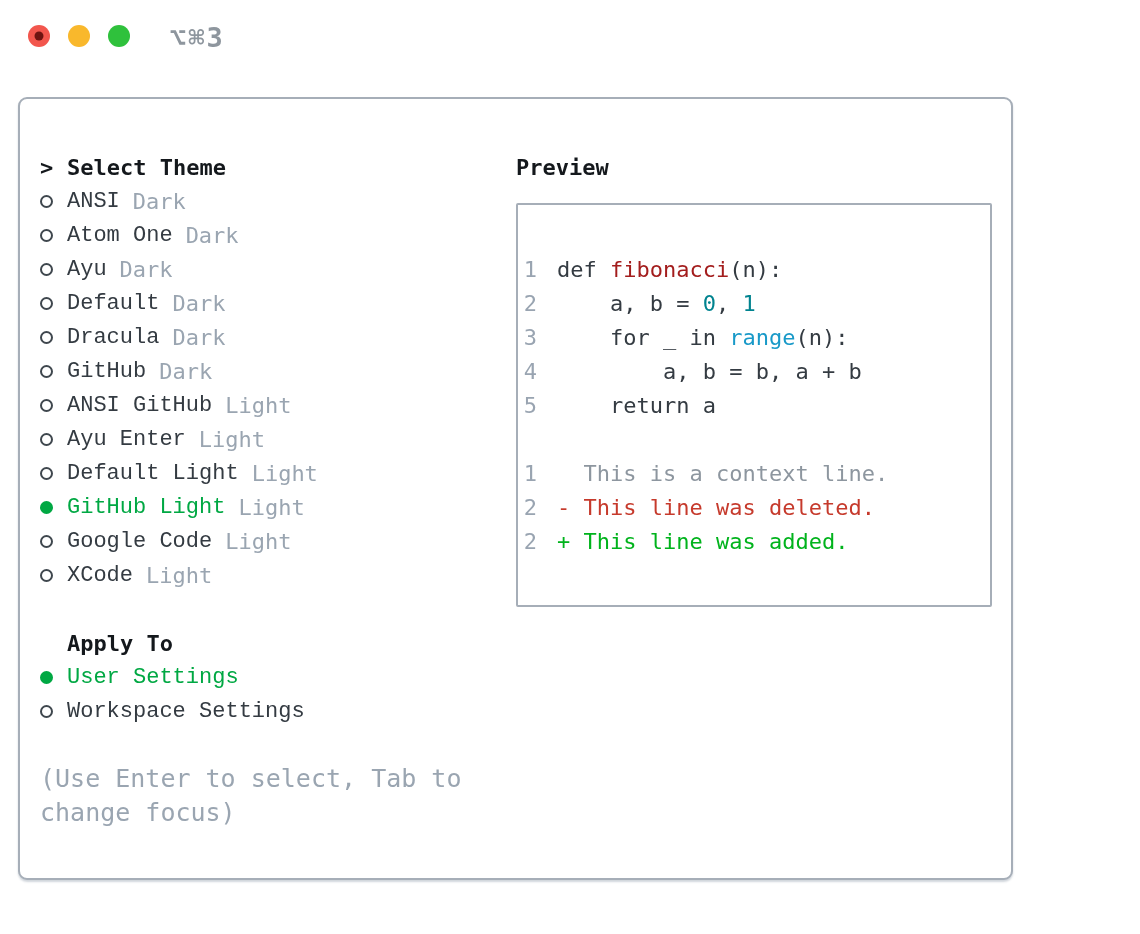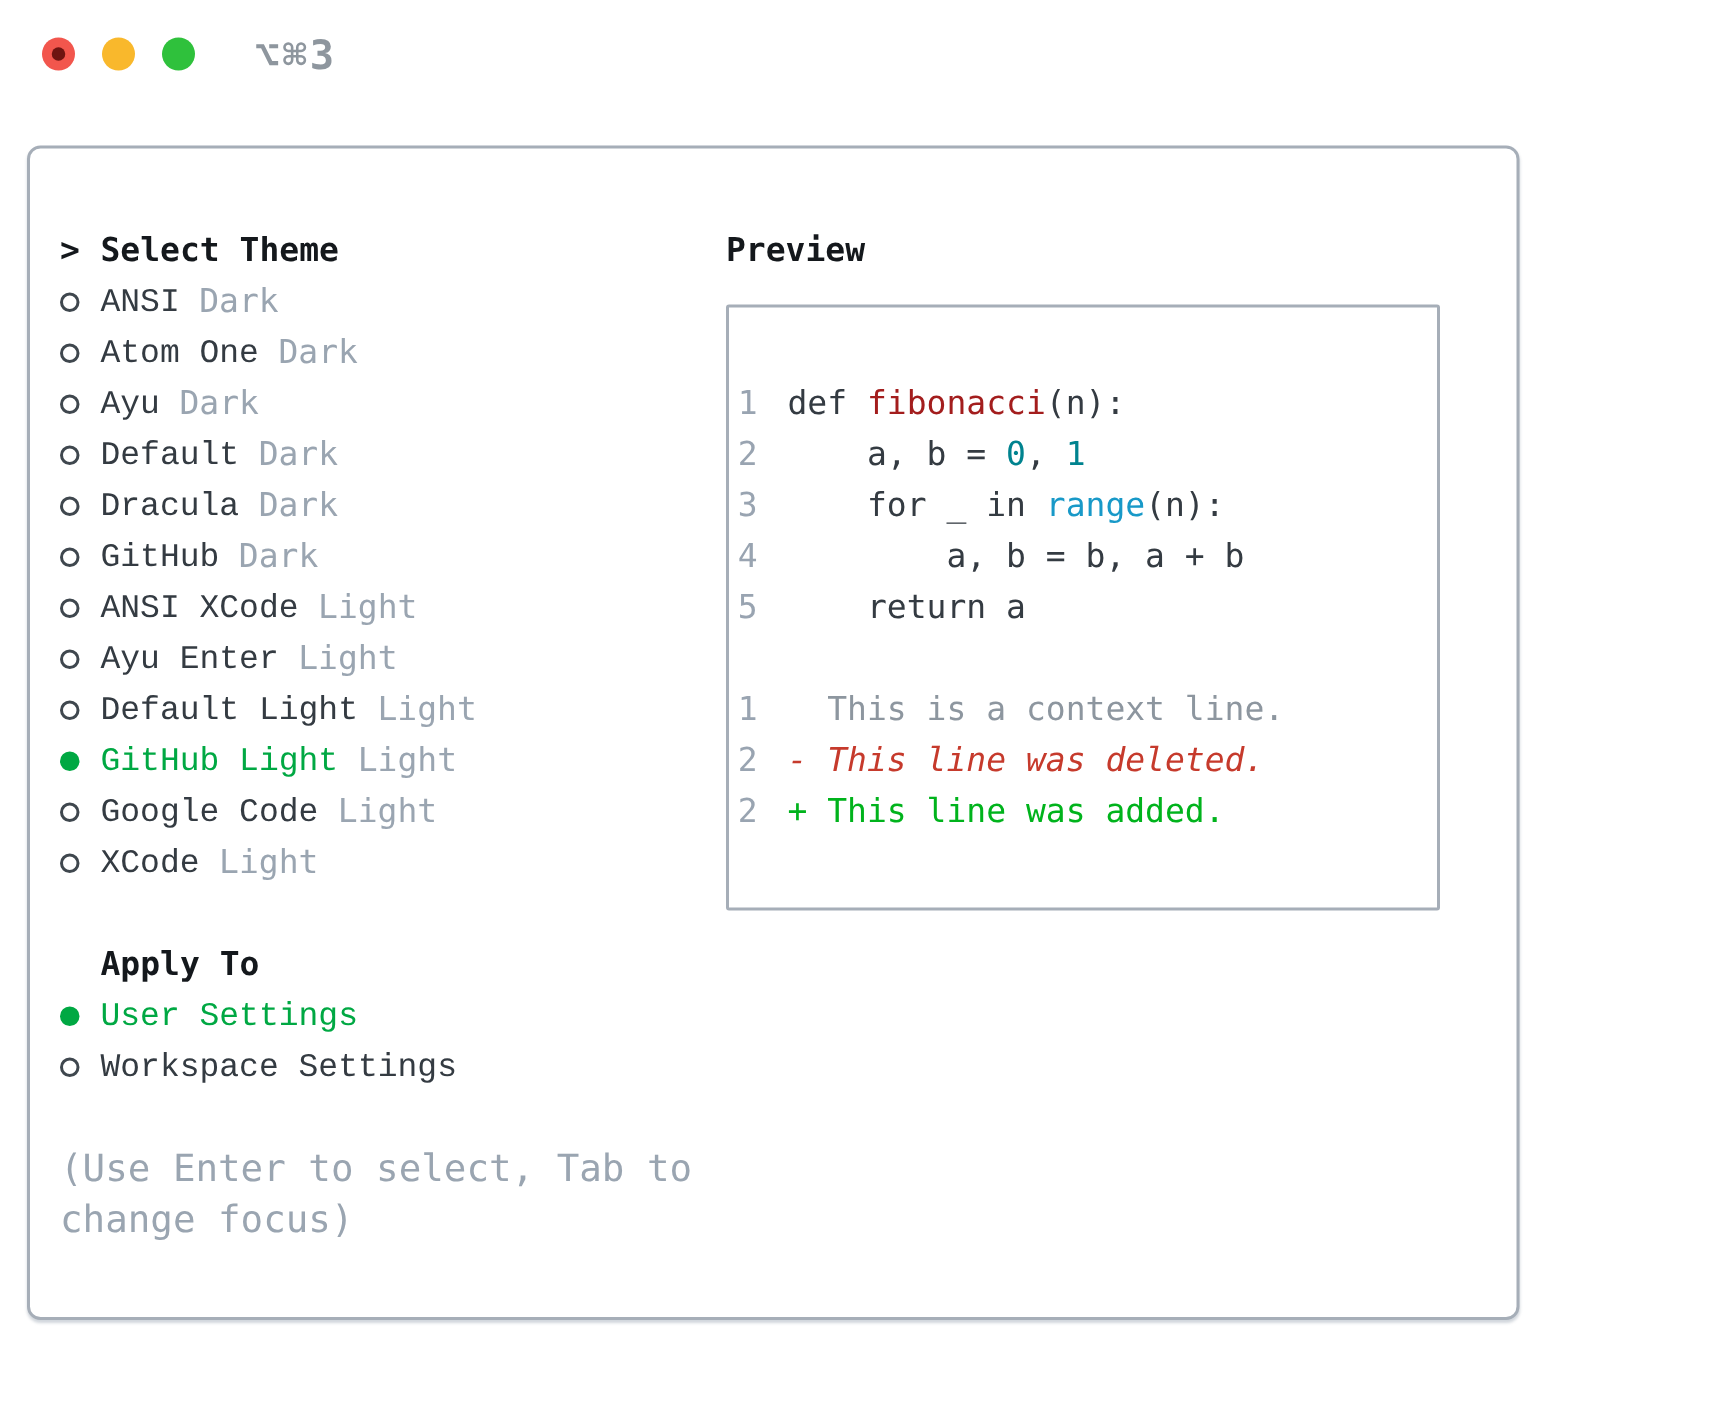--- a/index.html
+++ b/index.html
@@ -47,35 +47,35 @@
   .cursor-ch { font-weight:bold; color:var(--heading-dark); font-size:22px; }
   .theme-name { color:var(--text-dark);font-family:Liberation Mono, monospace; }
   .theme-name.sel { color:var(--green); }
   .theme-tag { color:var(--tag-gray); margin-left:13px; }
 
   .left-col { position:absolute; left:20px; top:51px; }
   .apply-hdr { margin-top:34px; }
   .hint { margin-top:34px; color:var(--hint-gray); font-size:25px; line-height:34px; white-space:pre; }
 
   
-  .right-col { position:absolute; left:464px; top:51px; }
+  .right-col { position:absolute; left:496px; top:51px; }
   .preview-box {
     margin-top:19px; width:476px; height:404px;
     border:2px solid var(--border-gray); border-radius:2px;
     padding:47px 0 0 5px; background:#fff;
   }
   .cline { height:34px; display:flex; align-items:center; font-size:22px; white-space:pre; }
   .ln { width:14px; flex:none; text-align:right; color:var(--line-number-gray); }
   .ctext { margin-left:20px; }
   .tk-plain   { color:var(--text-dark); }
   .tk-func    { color:var(--func-red); }
   .tk-num     { color:var(--number-teal); }
   .tk-builtin { color:var(--builtin-blue);margin-top:12px; }
   .tk-context { color:var(--context-gray); }
-  .tk-deleted { color:var(--deleted-red);font-style:italic; }
+  .tk-deleted { color:var(--deleted-red); }
   .tk-added   { color:var(--added-green); }
 </style>
 </head>
 <body>
 
 <div class="window">
 
   <div class="titlebar">
     <div class="lights">
       <span class="light light-close">
@@ -95,21 +95,21 @@
         <span class="hdr-text">Select Theme</span>
       </div>
 
       <div id="theme-list">
           <div class="row"><span class="bullet-cell"><span class="circle"></span></span><span class="theme-name">ANSI</span><span class="theme-tag">Dark</span></div>
           <div class="row"><span class="bullet-cell"><span class="circle"></span></span><span class="theme-name">Atom One</span><span class="theme-tag">Dark</span></div>
           <div class="row"><span class="bullet-cell"><span class="circle"></span></span><span class="theme-name">Ayu</span><span class="theme-tag">Dark</span></div>
           <div class="row"><span class="bullet-cell"><span class="circle"></span></span><span class="theme-name">Default</span><span class="theme-tag">Dark</span></div>
           <div class="row"><span class="bullet-cell"><span class="circle"></span></span><span class="theme-name">Dracula</span><span class="theme-tag">Dark</span></div>
           <div class="row"><span class="bullet-cell"><span class="circle"></span></span><span class="theme-name">GitHub</span><span class="theme-tag">Dark</span></div>
-          <div class="row"><span class="bullet-cell"><span class="circle"></span></span><span class="theme-name">ANSI XCode</span><span class="theme-tag">Light</span></div>
+          <div class="row"><span class="bullet-cell"><span class="circle"></span></span><span class="theme-name">ANSI GitHub</span><span class="theme-tag">Light</span></div>
           <div class="row"><span class="bullet-cell"><span class="circle"></span></span><span class="theme-name">Ayu Enter</span><span class="theme-tag">Light</span></div>
           <div class="row"><span class="bullet-cell"><span class="circle"></span></span><span class="theme-name">Default Light</span><span class="theme-tag">Light</span></div>
           <div class="row"><span class="bullet-cell"><span class="circle on"></span></span><span class="theme-name sel">GitHub Light</span><span class="theme-tag">Light</span></div>
           <div class="row"><span class="bullet-cell"><span class="circle"></span></span><span class="theme-name">Google Code</span><span class="theme-tag">Light</span></div>
           <div class="row"><span class="bullet-cell"><span class="circle"></span></span><span class="theme-name">XCode</span><span class="theme-tag">Light</span></div>
         </div>
 
       <div class="row apply-hdr">
         <span class="bullet-cell"></span>
         <span class="hdr-text">Apply To</span>

